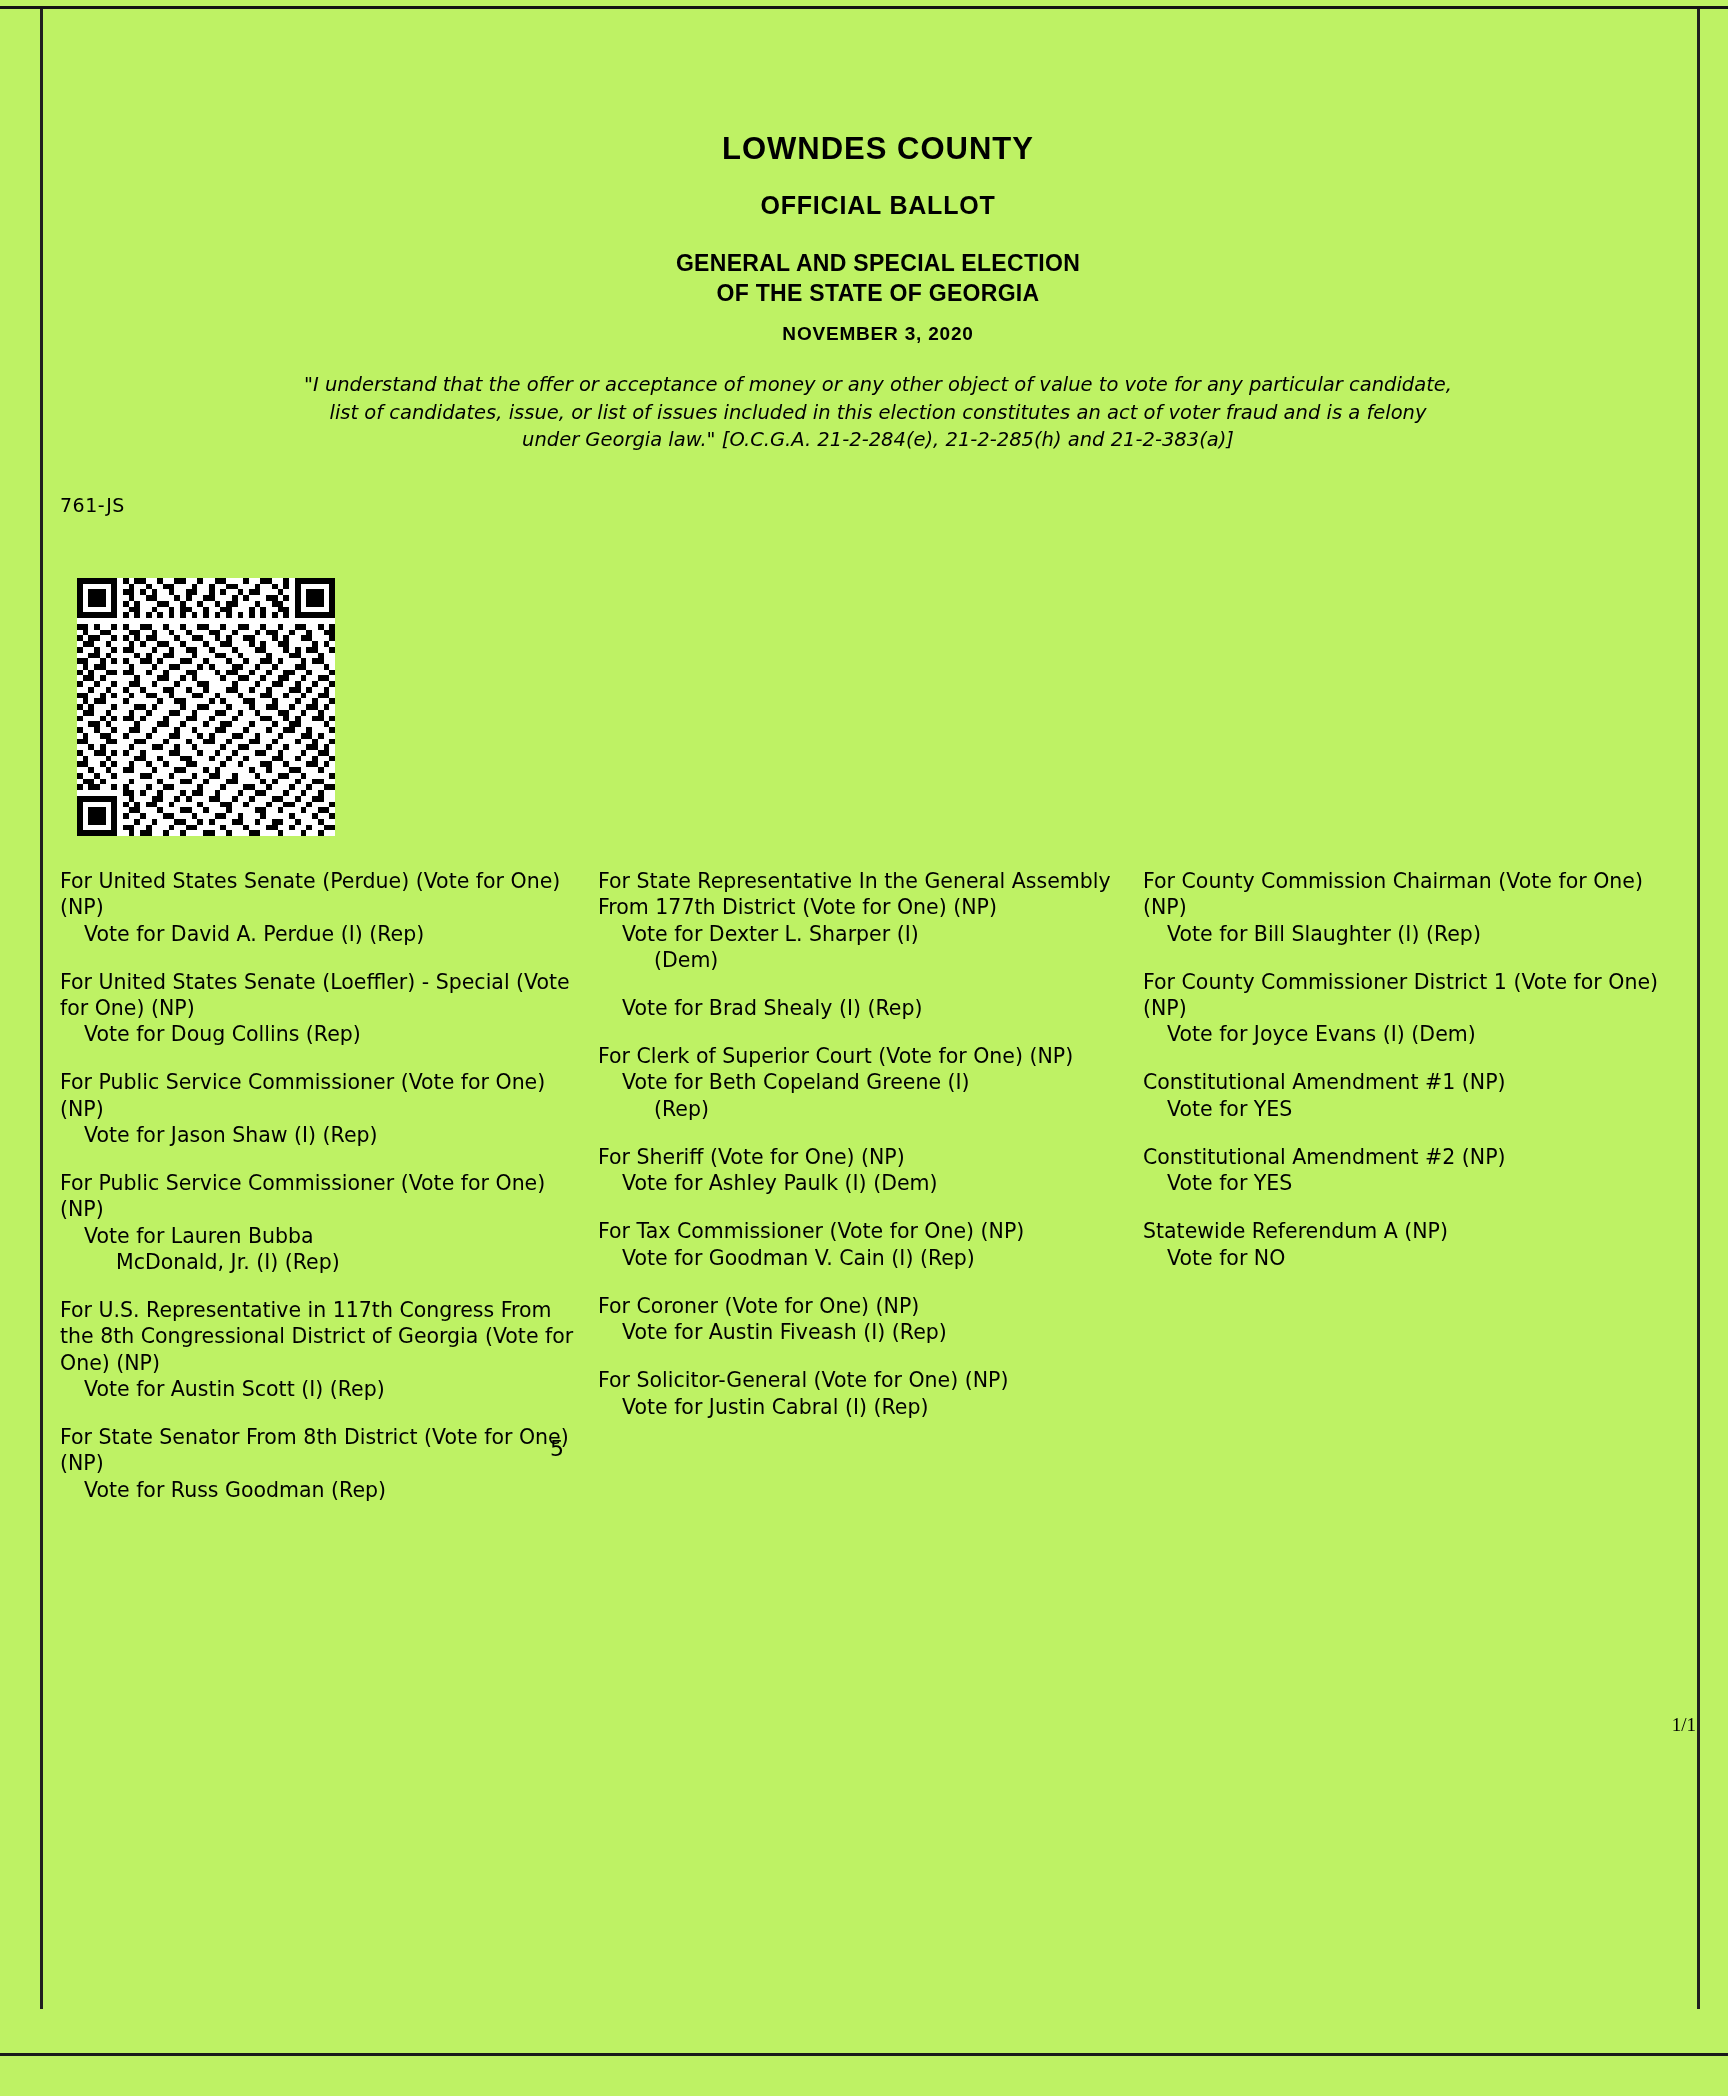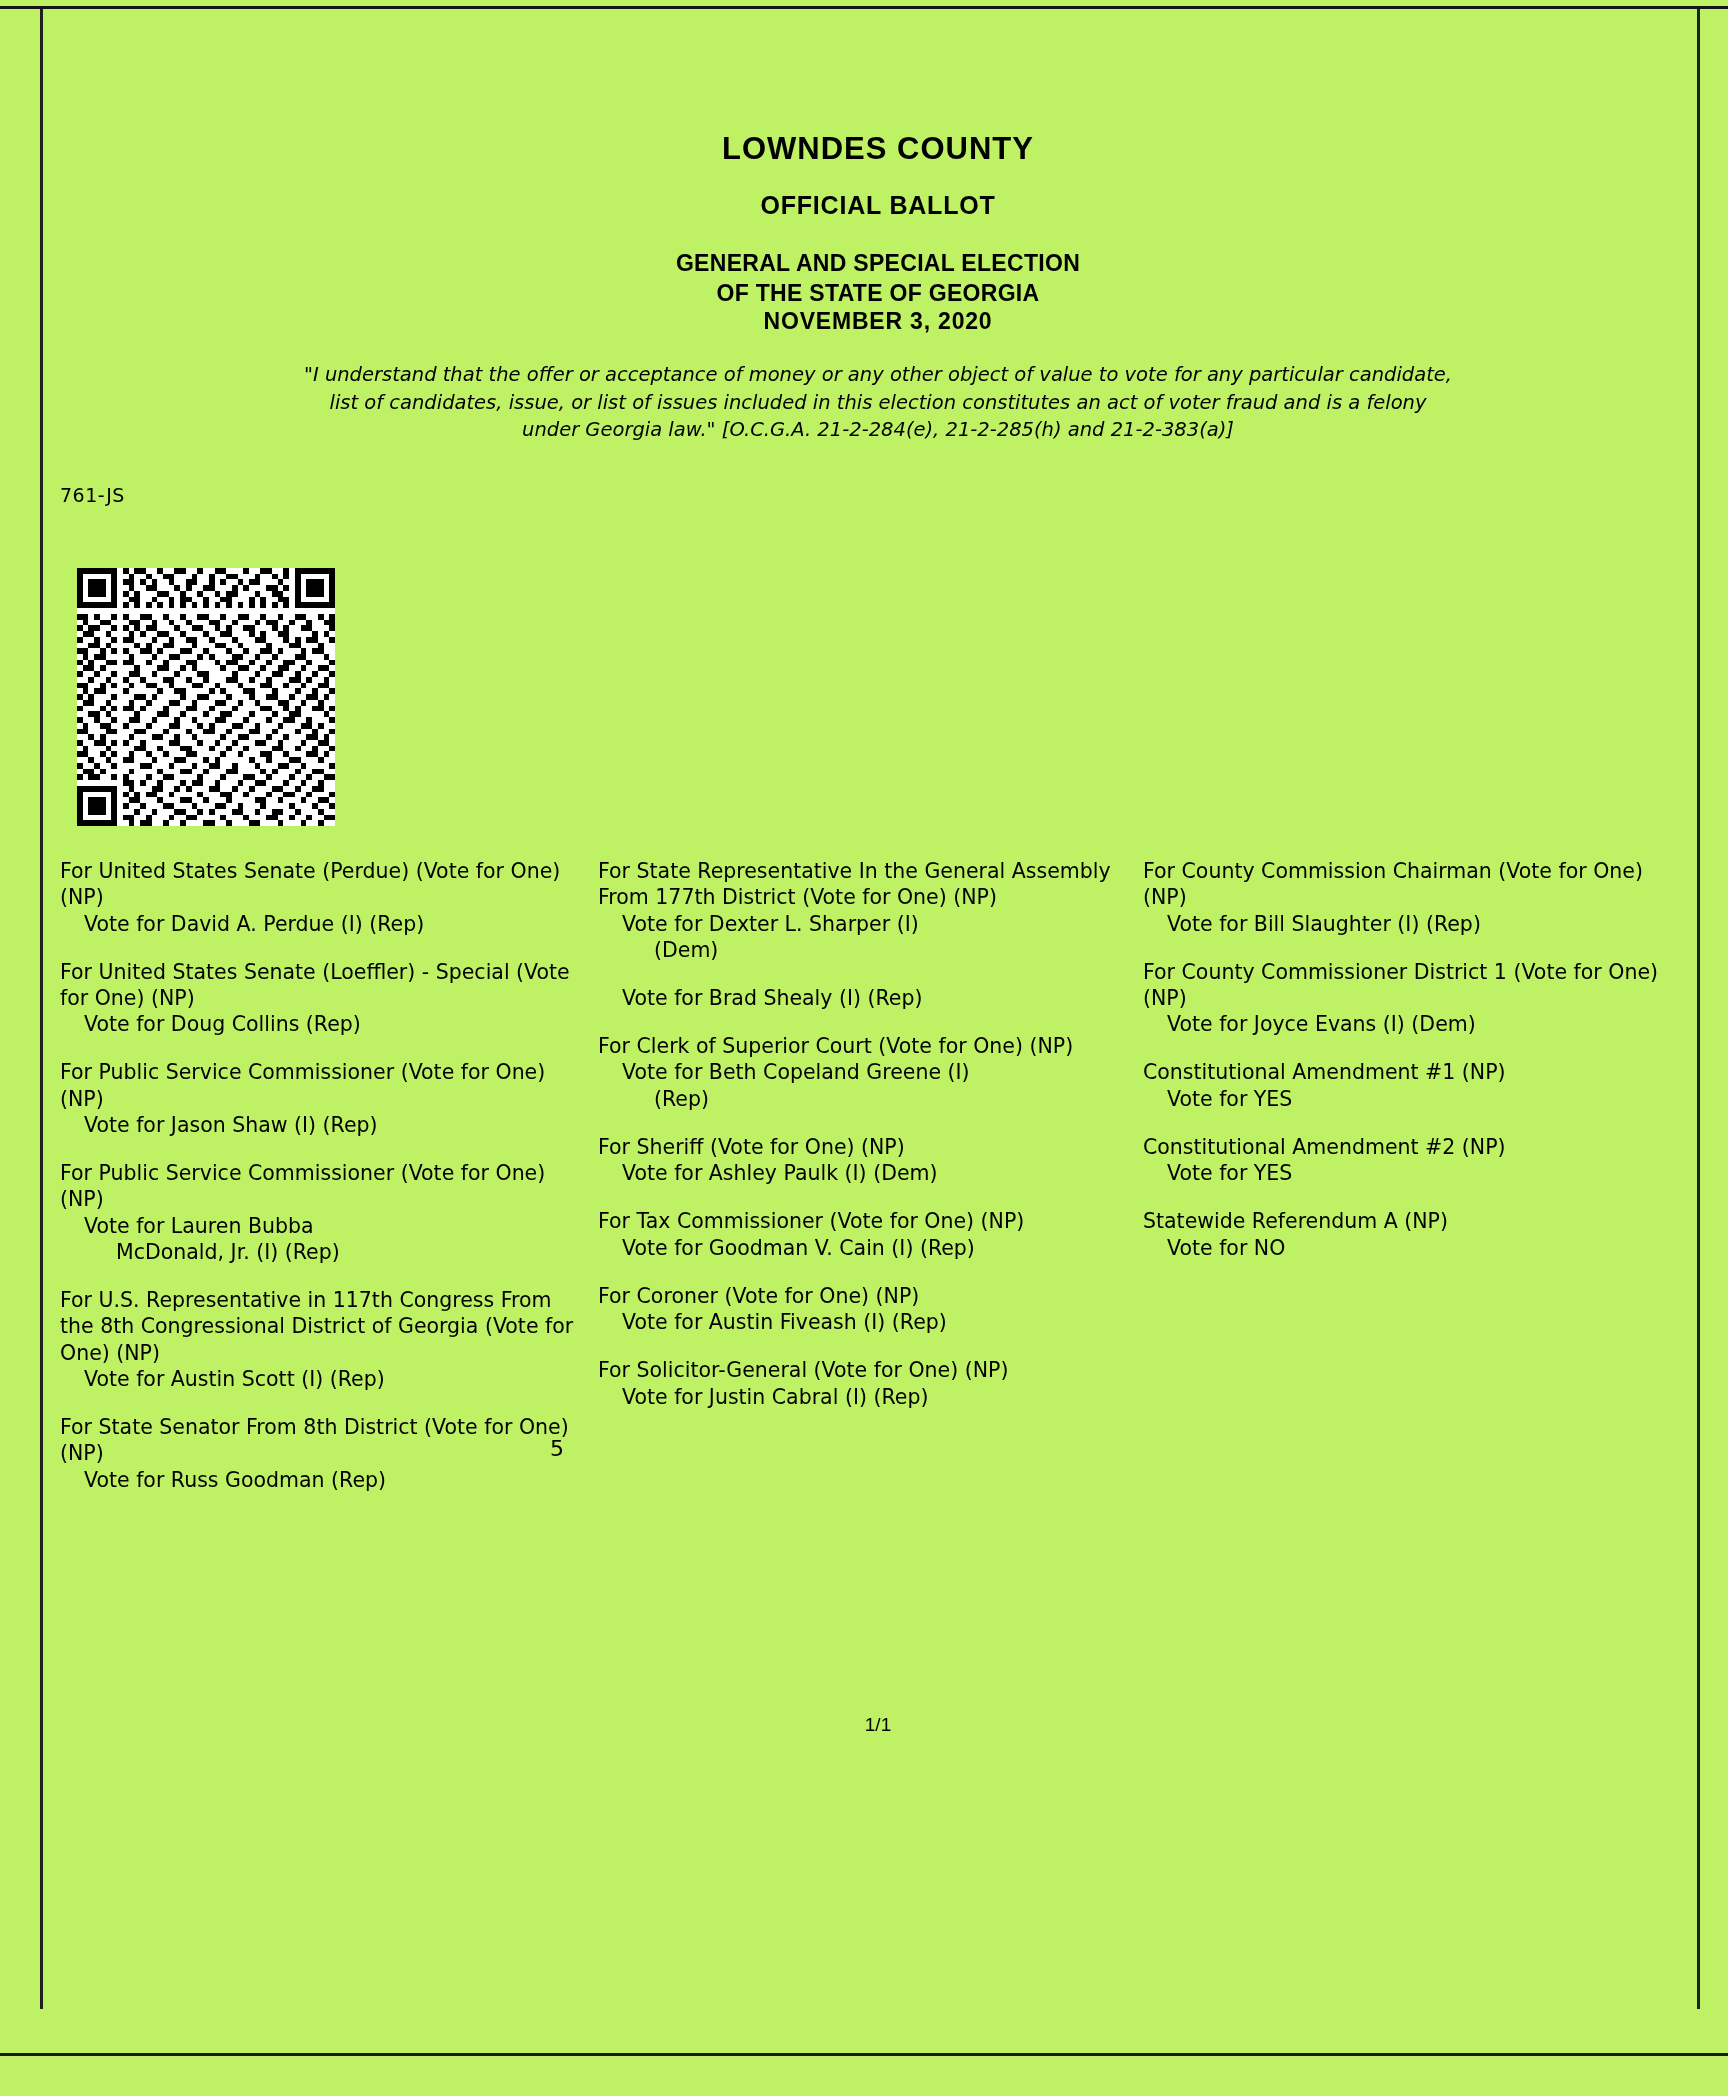--- a/index.html
+++ b/index.html
@@ -76,22 +76,22 @@
     font-size: 23px;
     margin-top: 30px;
     letter-spacing: 0.3px;
   }
   .hdr-line2 {
     font-size: 23px;
     margin-top: 3px;
     letter-spacing: 0.3px;
   }
   .hdr-line3 {
-    font-size: 23px;
-    margin-top: 1px;
+    font-size: 19px;
+    margin-top: 16px;
     letter-spacing: 0.8px;
     text-align: center;
   }
 
   .oath {
     margin-top: 26px;
     font-family: "DejaVu Sans", sans-serif;
     font-style: italic;
     font-size: 19.5px;
     line-height: 1.42;
@@ -146,23 +146,23 @@
   }
   .choice-cont {
     padding-left: 56px;
   }
 
   .pagenum {
     position: absolute;
     left: 0;
     top: 1705px;
     width: 1636px;
-    text-align: center;
+    text-align: right;
     font-size: 19px;
-    font-family: Liberation Sans, sans-serif;
+    font-family: Liberation Serif, serif;
   }
 
   .stray-mark {
     position: absolute;
     left: 490px;
     top: 1427px;
     font-size: 22px;
     font-family: "DejaVu Sans", sans-serif;
   }
 </style>

